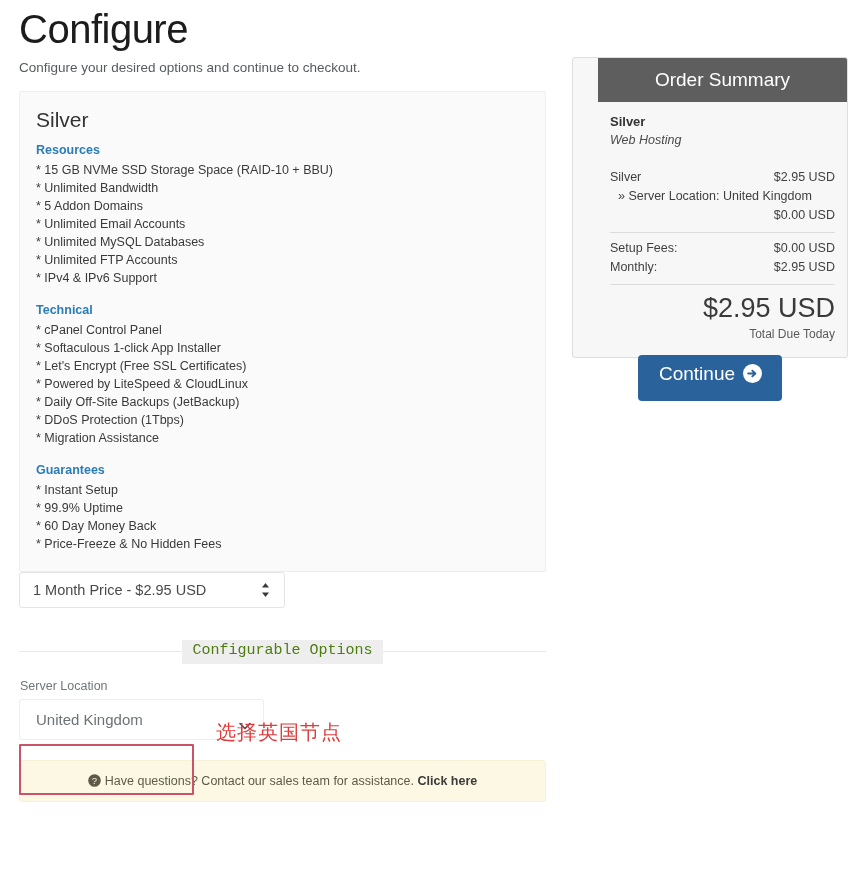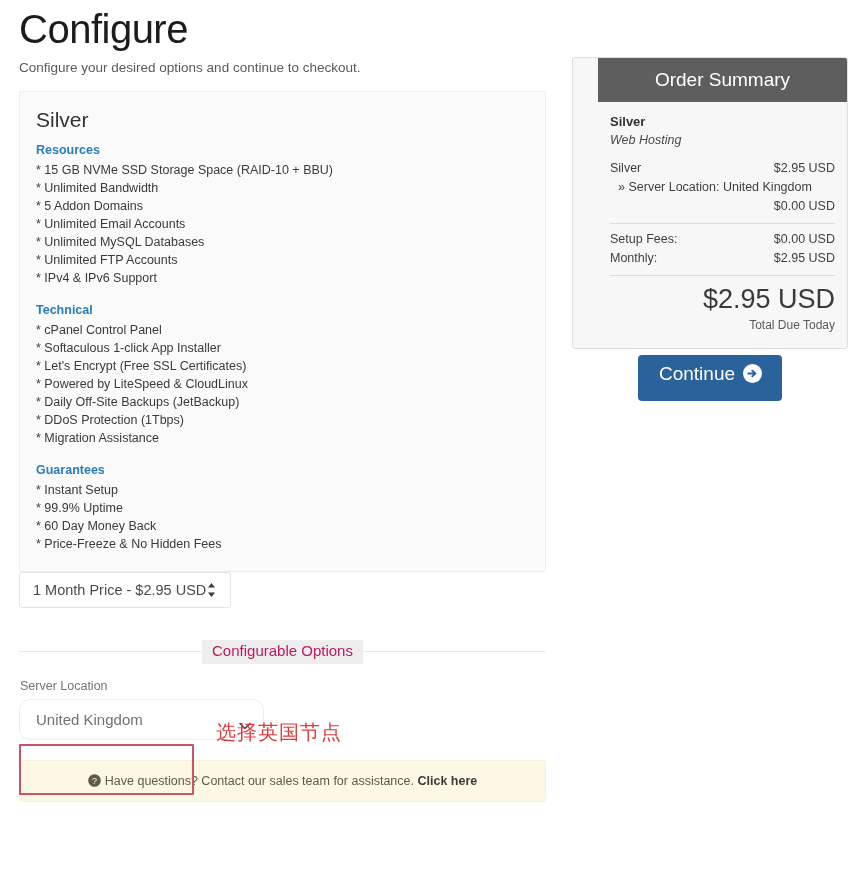--- a/index.html
+++ b/index.html
@@ -70,21 +70,21 @@
 
   
   .field-label {
     font-size: 12.5px;
     color: #6f767c;
     margin: 22px 0 6px 1px;
   }
   .billing-select {
     position: relative;
     display: inline-block;
-    width: 212px;
+    width: 266px;
     height: 36px;
     border: 1px solid #e2e4e6;
     border-radius: 3px;
     background: #ffffff;
   }
   .billing-select .bs-text {
     position: absolute;
     left: 13px; top: 0;
     line-height: 34px;
     font-size: 14.5px;
@@ -108,39 +108,40 @@
   .cfg-divider .rule {
     position: absolute;
     top: 11px; left: 0; right: 0;
     height: 1px;
     background: #e6e8ea;
   }
   .cfg-divider .chip {
     position: relative;
     display: inline-block;
     background: #eeeeee;
-    color: #be185d;
+    color: #4d7c0f;
     font-size: 15px;
     padding: 1px 10px 3px 10px;
     line-height: 20px;
+    font-family: Liberation Mono, monospace;
   }
 
   
   .loc-label {
     font-size: 12.5px;
     color: #6f767c;
     margin: 17px 0 6px 1px;
   }
   .loc-select {
     position: relative;
     display: inline-block;
     width: 245px;
     height: 41px;
     border: 1px solid #eceeef;
-    border-radius: 11px;
+    border-radius: 3px;
     background: #ffffff;
   }
   .loc-select .ls-text {
     position: absolute;
     left: 16px; top: 0;
     line-height: 39px;
     font-size: 15px;
     color: #6d7276;
     white-space: nowrap;
   }
@@ -218,21 +219,21 @@
     font-size: 13px;
     font-weight: bold;
     color: #333333;
     line-height: 18px;
   }
   .sum-prod-group {
     font-size: 12.5px;
     font-style: italic;
     color: #4a4a4a;
     line-height: 18px;
-    margin-bottom: 10px;
+    margin-bottom: 19px;
   }
   .sum-row {
     display: flex;
     justify-content: space-between;
     font-size: 12.5px;
     color: #3f3f3f;
     line-height: 19px;
   }
   .sum-suboption {
     font-size: 12.5px;

